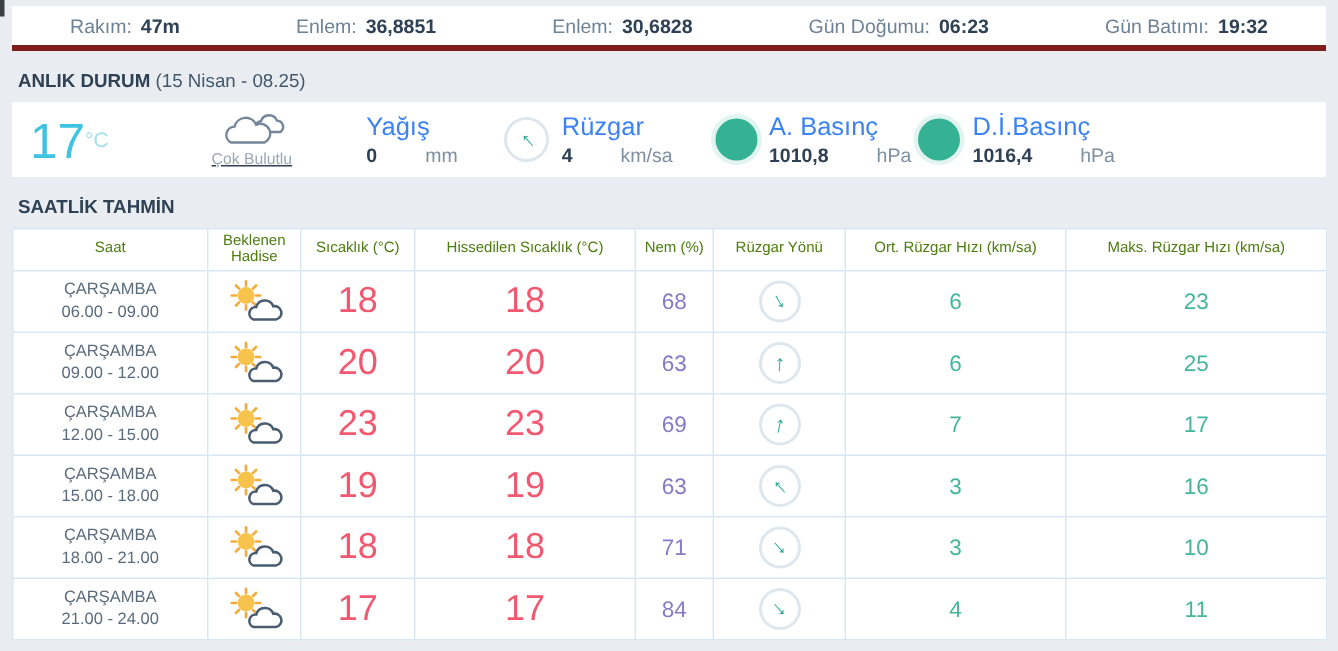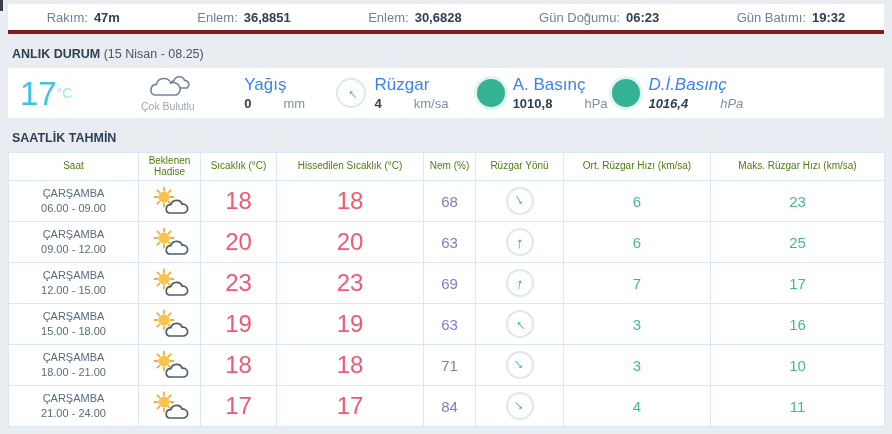--- a/index.html
+++ b/index.html
@@ -30,28 +30,28 @@
 
   
   .current-card{
     margin:0 8px; height:50px; background:#fff;
     display:flex; align-items:center;
   }
   .cc-cell{ display:flex; align-items:center; height:100%; }
   .cc-temp{ width:12.5%; padding-left:12px; }
   .temp-big{ font-size:33px; color:#3fc3e3; line-height:1; }
   .temp-unit{ font-size:14px; color:#a5dff0; vertical-align:14px; }
-  .cc-cond{ width:11.5%; flex-direction:column; justify-content:center; gap:1px; }
+  .cc-cond{ width:11.5%; flex-direction:column; justify-content:center; gap:1px;text-decoration:underline; }
   .cond-caption{ font-size:10.5px; color:#9aa7b5; }
   .cc-metric{ gap:8px; }
   .m-precip{ width:13.5%; padding-left:26px; }
   .m-hum{ width:15%; }
   .m-wind{ width:16%; }
   .m-pres{ width:15.5%; }
-  .m-sea{ width:16%;font-style:italic; }
+  .m-sea{ width:16%; }
   .metric-text{ display:flex; flex-direction:column; line-height:1.25; }
   .metric-label{ font-size:17px; color:#3b82f6; }
   .metric-value{ font-size:13px; }
   .mv-bold{ font-weight:bold; color:#2f4154; }
   .mv-unit{ color:#7d8fa1;padding-left:32px; }
   .pressure-dot{
     width:28px; height:28px; border-radius:50%;
     background:#35b294; box-shadow:0 0 0 3px rgba(53,178,148,0.14);
     flex:0 0 auto;
   }

